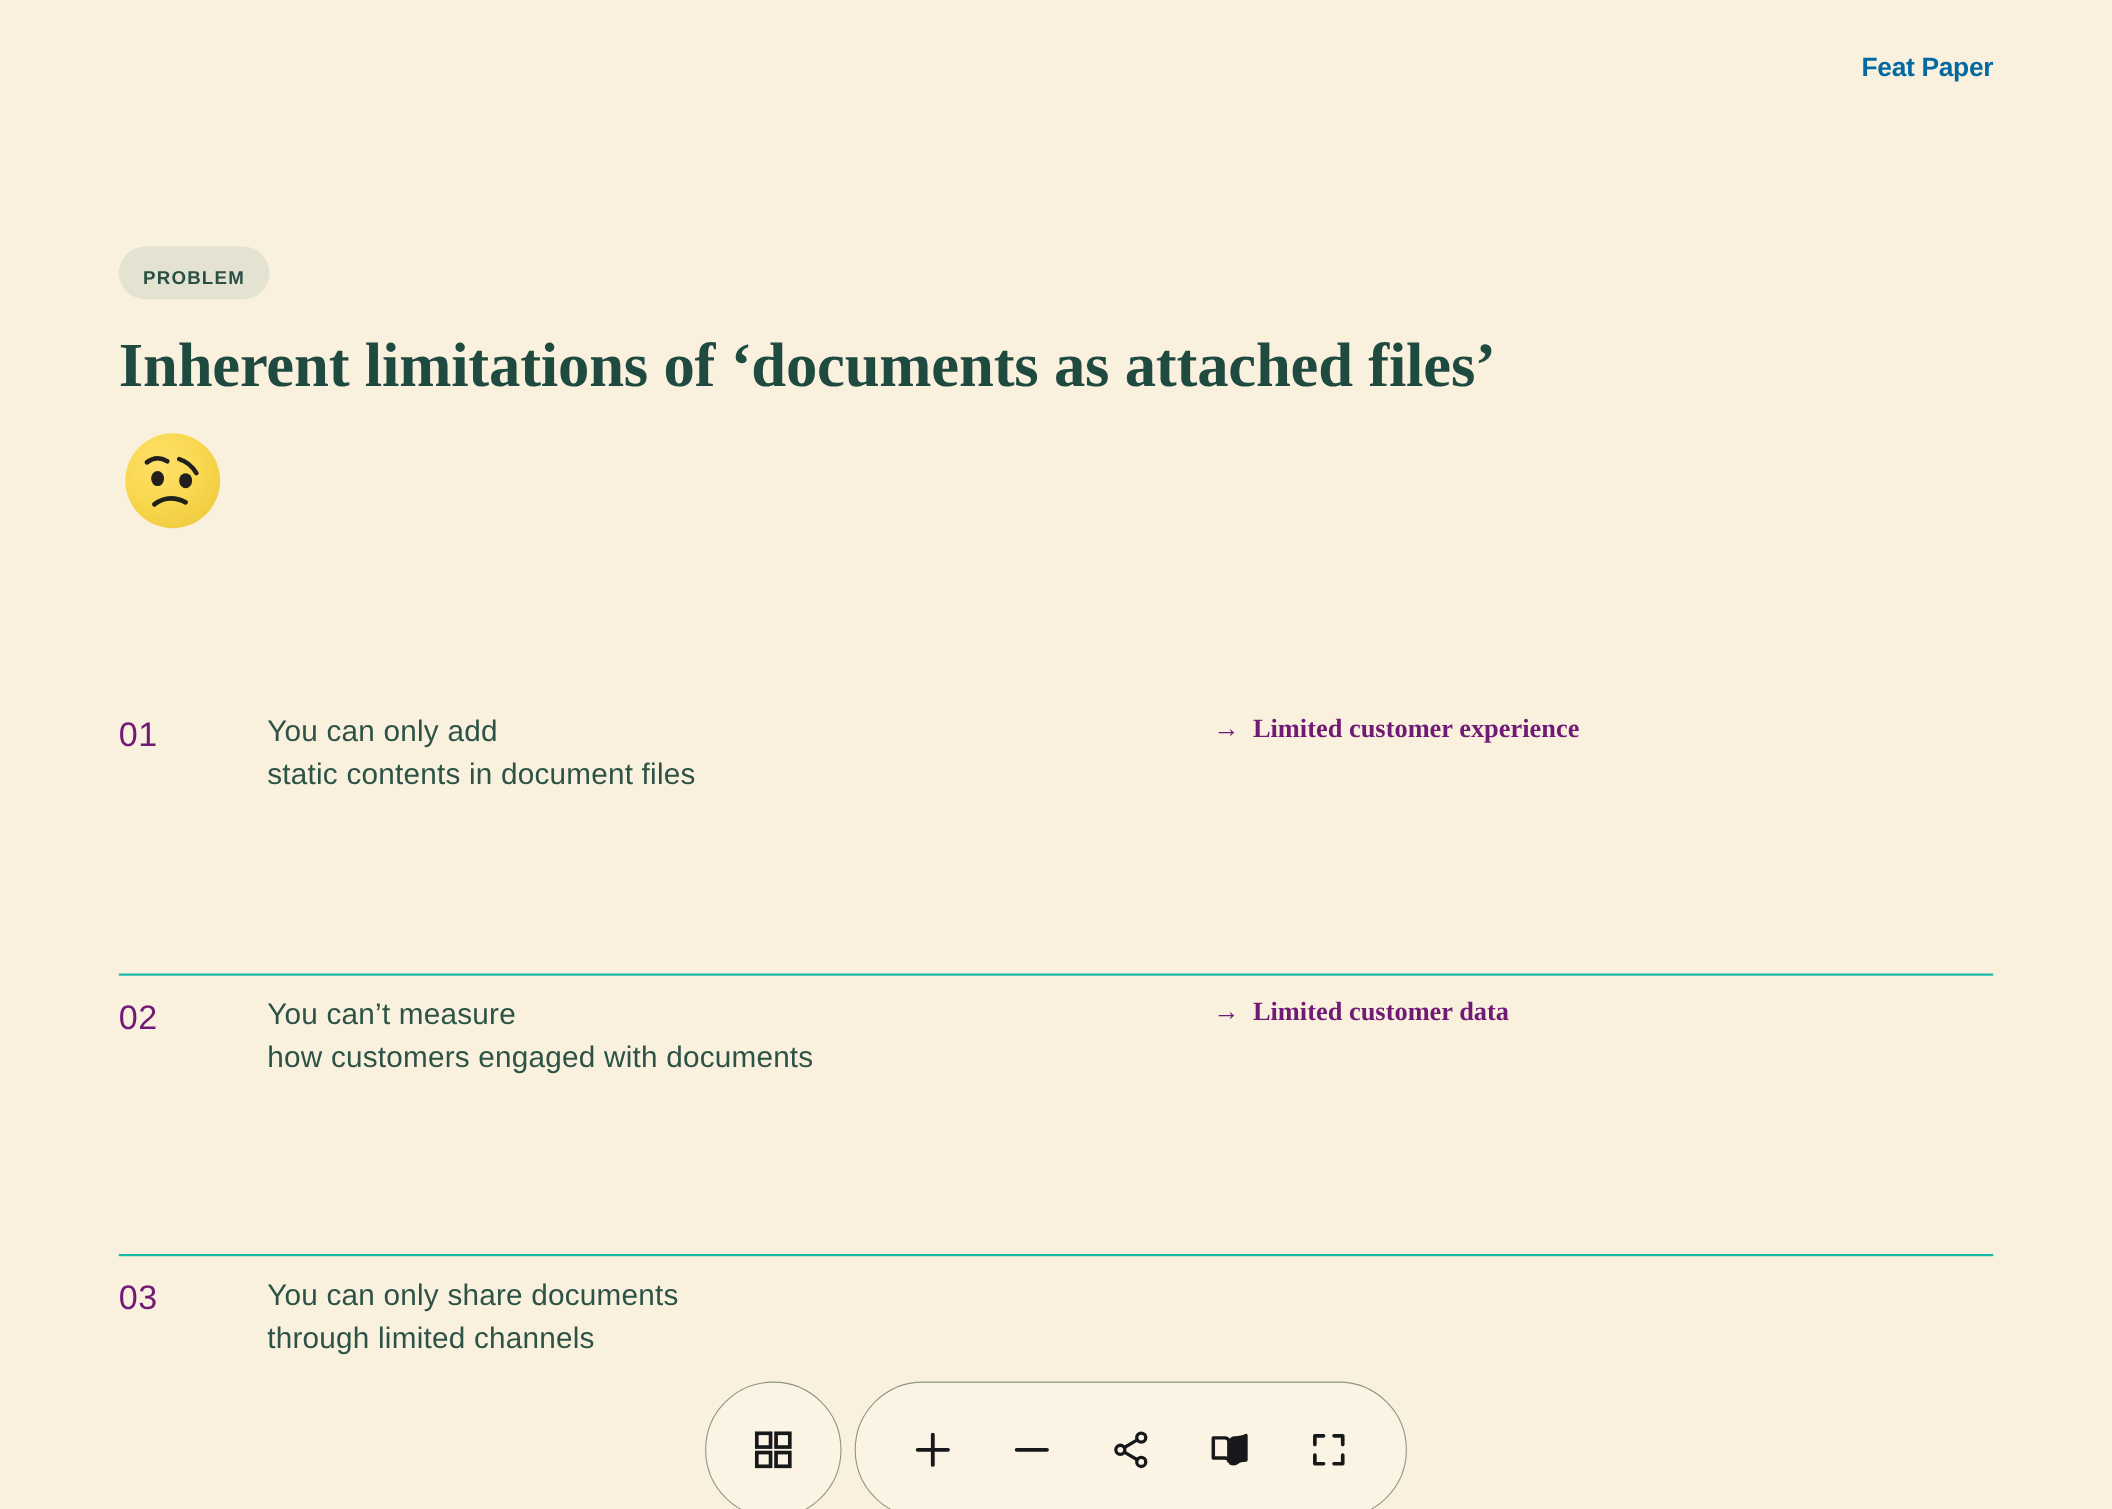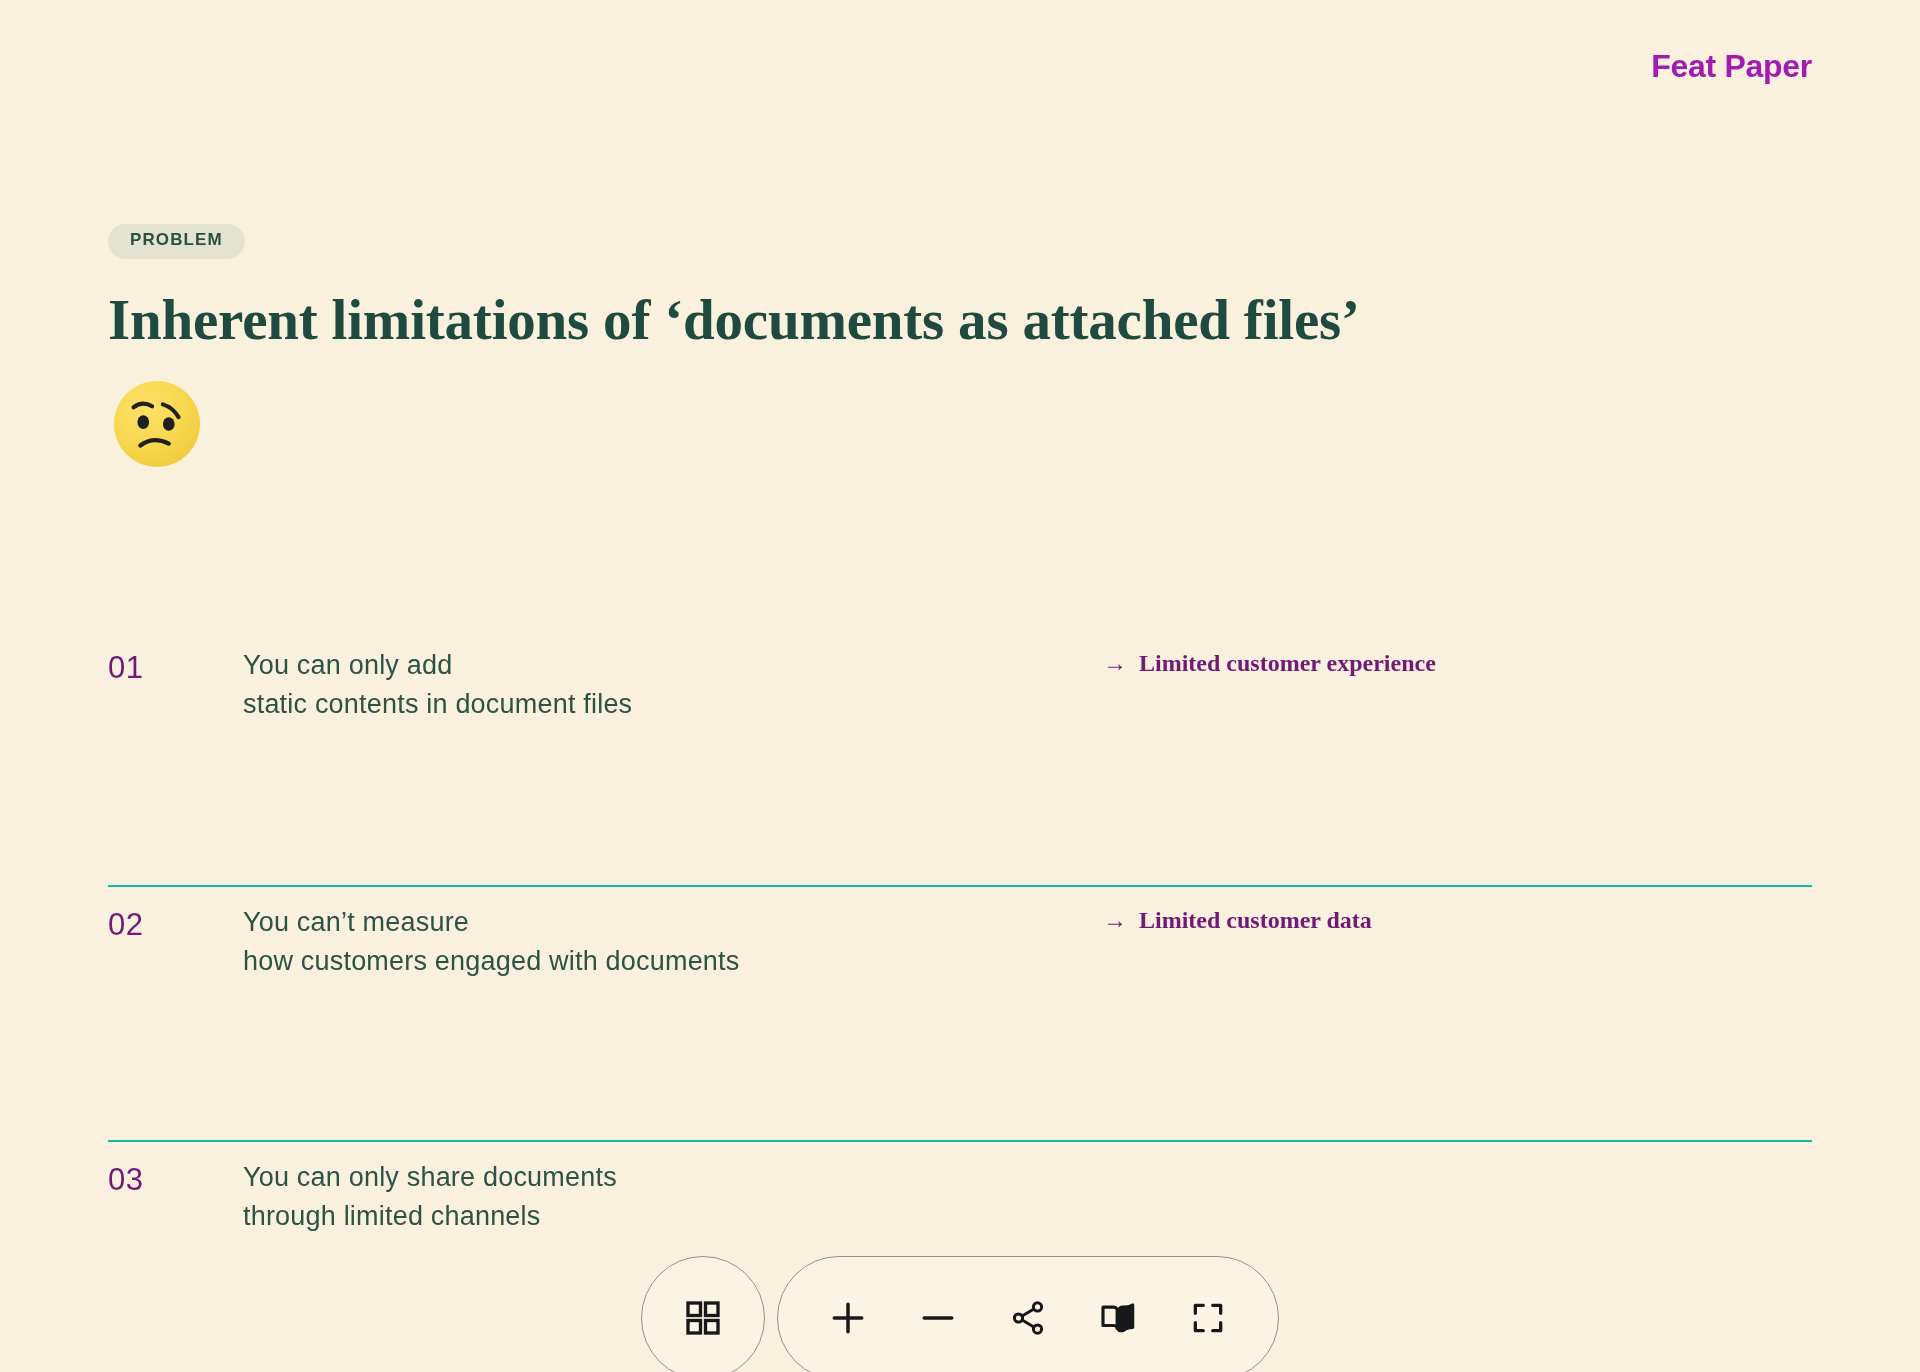--- a/index.html
+++ b/index.html
@@ -20,41 +20,41 @@
     width: 1920px;
     height: 1372px;
   }
 
   
   .brand {
     position: absolute;
     top: 48px;
     right: 108px;
     font-family: "Liberation Sans", sans-serif;
-    font-size: 32px;
+    font-size: 24px;
     font-weight: 700;
     letter-spacing: -0.3px;
-    color: #a21caf;
+    color: #0369a1;
     white-space: nowrap;
   }
 
   
   .header {
     position: absolute;
     left: 108px;
     top: 224px;
   }
   .badge {
     display: inline-block;
     background: #e4e3d2;
     color: #2a4f43;
     font-size: 17px;
     font-weight: 700;
     letter-spacing: 1.1px;
-    padding: 6px 22px 9px 22px;
+    padding: 19px 22px 9px 22px;
     border-radius: 30px;
     font-family: "Liberation Sans", sans-serif;
   }
   .title {
     margin-top: 28px;
     font-family: "Liberation Serif", serif;
     font-weight: 700;
     font-size: 57px;
     line-height: 1.15;
     color: #1f4a3f;

